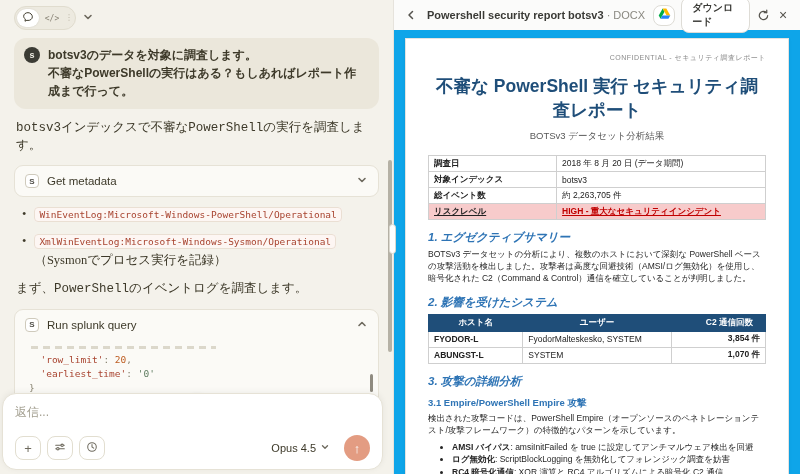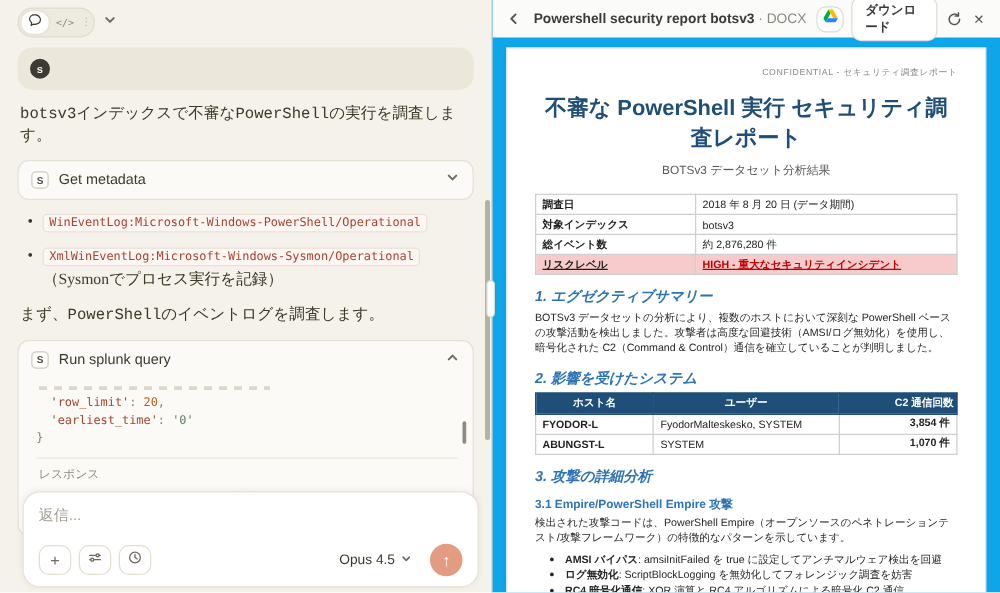--- a/index.html
+++ b/index.html
@@ -34,21 +34,21 @@
   .code-pre { white-space:pre-wrap; word-break:break-all; }
   .tk-k { color:#A8432F; } .tk-s { color:#5E7C60; } .tk-n { color:#BD5B1F; } .tk-p { color:#87826F; }
   .code-divider { border-top:1px solid #ECE8DC; margin:8px 0 6px 0; }
   .resp-label { font-size:9.5px; color:#8F8A7B; margin:0 0 4px 2px; font-family:"Liberation Sans",sans-serif; }
   .resp-wrap { position:relative; max-height:66px; overflow:hidden; }
   .resp-wrap::after { content:""; position:absolute; left:0; right:0; bottom:0; height:12px; background:linear-gradient(rgba(251,250,246,0), #FBFAF6); }
   .inner-scrollbar { position:absolute; right:5px; top:34px; width:3px; height:18px; border-radius:2px; background:#8F8B80; }
 
   .float-down { position:absolute; left:183px; top:394px; width:28px; height:28px; border-radius:50%; background:#FFFFFF; border:1px solid #E3DFD3; box-shadow:0 1px 4px rgba(0,0,0,.12); display:flex; align-items:center; justify-content:center; font-size:13px; color:#3D3929; cursor:pointer; z-index:5; }
 
-  .composer { position:absolute; left:18px; right:10px; bottom:4px; background:#FFFFFF; border:1px solid #E6E2D6; border-radius:14px; box-shadow:0 -1px 6px rgba(0,0,0,.06); padding:10px 12px 8px 12px; z-index:6; }
+  .composer { position:absolute; left:2px; right:10px; bottom:4px; background:#FFFFFF; border:1px solid #E6E2D6; border-radius:14px; box-shadow:0 -1px 6px rgba(0,0,0,.06); padding:10px 12px 8px 12px; z-index:6; }
   .composer-placeholder { font-size:12px; color:#A29E8F; margin-bottom:14px; }
   .composer-row { display:flex; align-items:center; gap:6px; }
   .mini-btn { width:26px; height:24px; border:1px solid #E2DED0; border-radius:8px; background:#fff; display:flex; align-items:center; justify-content:center; color:#6E6A5E; cursor:pointer; }
   .model-picker { margin-left:auto; display:flex; align-items:center; gap:4px; font-size:11px; color:#3D3929; cursor:pointer; }
   .send-btn { width:26px; height:26px; border-radius:50%; background:#E39C82; color:#fff; font-size:13px; display:flex; align-items:center; justify-content:center; margin-left:8px; cursor:pointer; }
 
   .bullet-list { margin:8px 2px 8px 8px; }
   .bullet-item { display:flex; gap:8px; font-family:"Liberation Serif",serif; font-size:12.5px; color:#3D3929; line-height:1.55; margin-bottom:7px; }
   .bullet-dot { color:#3D3929; flex:none; }
   .code-chip { font-family:"DejaVu Sans Mono",monospace; font-size:9.5px; color:#A8432F; background:#FDF6F3; border:1px solid #EADFD3; border-radius:4px; padding:1px 4px; word-break:break-all; }
@@ -81,21 +81,21 @@
   .info-table td { border:1px solid #CFCFCF; padding:1.5px 5px; }
   .info-table td.lbl { font-weight:bold; width:38%; }
   .risk-row td { background:#F7CBCB;text-decoration:underline; }
   .risk-row .val { color:#C00000; font-weight:bold; }
 
   .h-sec { font-size:11.5px; font-weight:bold; color:#2E74B5; margin:10px 0 4px 0;font-style:italic; }
   .h-sub { font-size:9.5px; font-weight:bold; color:#2E74B5; margin:8px 0 3px 0; }
   .doc-body { font-size:8.5px; color:#262626; line-height:1.4; }
 
   .sys-table { font-size:8.5px; margin:3px 0 10px 0; }
-  .sys-table th { background:#1F4E79; color:#fff; padding:2px 2px; border:1px solid #1F4E79; font-size:8.5px; }
+  .sys-table th { background:#1F4E79; color:#fff; padding:2px 12px; border:1px solid #1F4E79; font-size:8.5px; }
   .sys-table td { border:1px solid #CFCFCF; padding:1.5px 5px; color:#222; }
   .sys-table td.host { font-weight:bold; }
   .sys-table th.num, .sys-table td.num { text-align:right; }
   .red-val { color:#C00000; font-weight:bold; }
 
   .doc-bullets { margin:4px 0 4px 24px; }
   .doc-bullets li { font-size:8.5px; color:#262626; line-height:1.5; list-style:disc; }
   .doc-bullets b { font-weight:bold; }
 </style>
 </head>
@@ -122,20 +122,24 @@
         </div>
         <span>
           <svg width="12" height="12" viewBox="0 0 12 12">
               <polyline class="chev" points="3,4.5 6,7.5 9,4.5"></polyline>
             </svg>
         </span>
       </div>
 
       <div class="bubble">
         <div class="avatar">s</div>
+        <div class="bubble-text">
+          <div>botsv3のデータを対象に調査します。</div>
+          <div>不審なPowerShellの実行はある？もしあればレポート作成まで行って。</div>
+        </div>
       </div>
 
       <div class="prose">botsv3インデックスで不審なPowerShellの実行を調査します。</div>
 
       <div class="tool-card">
         <div class="tool-head">
           <span class="s-chip">S</span>
           <span class="tool-label">Get metadata</span>
           <span class="tool-chev">
             <svg width="12" height="12" viewBox="0 0 12 12">
@@ -274,21 +278,21 @@
             <tr>
                 <td class="lbl">調査日</td>
                 <td>2018 年 8 月 20 日 (データ期間)</td>
               </tr>
             <tr>
                 <td class="lbl">対象インデックス</td>
                 <td>botsv3</td>
               </tr>
             <tr>
                 <td class="lbl">総イベント数</td>
-                <td>約 2,876,280 件</td>
+                <td>約 2,263,705 件</td>
               </tr>
             <tr class="risk-row">
                 <td class="lbl">リスクレベル</td>
                 <td class="val">HIGH - 重大なセキュリティインシデント</td>
               </tr>
           </tbody>
         </table>
 
         <div class="h-sec">1. エグゼクティブサマリー</div>
         <div class="doc-body">BOTSv3 データセットの分析により、複数のホストにおいて深刻な PowerShell ベースの攻撃活動を検出しました。攻撃者は高度な回避技術（AMSI/ログ無効化）を使用し、暗号化された C2（Command &amp; Control）通信を確立していることが判明しました。</div>

